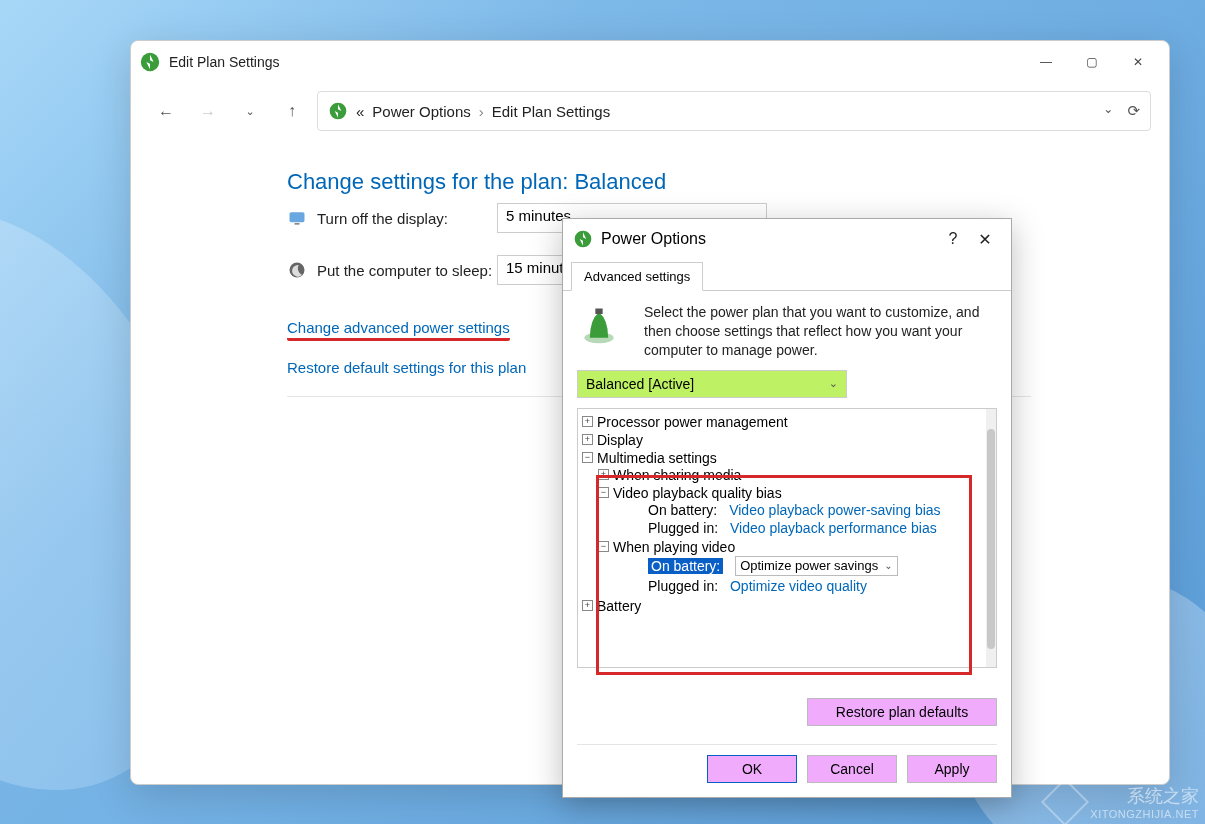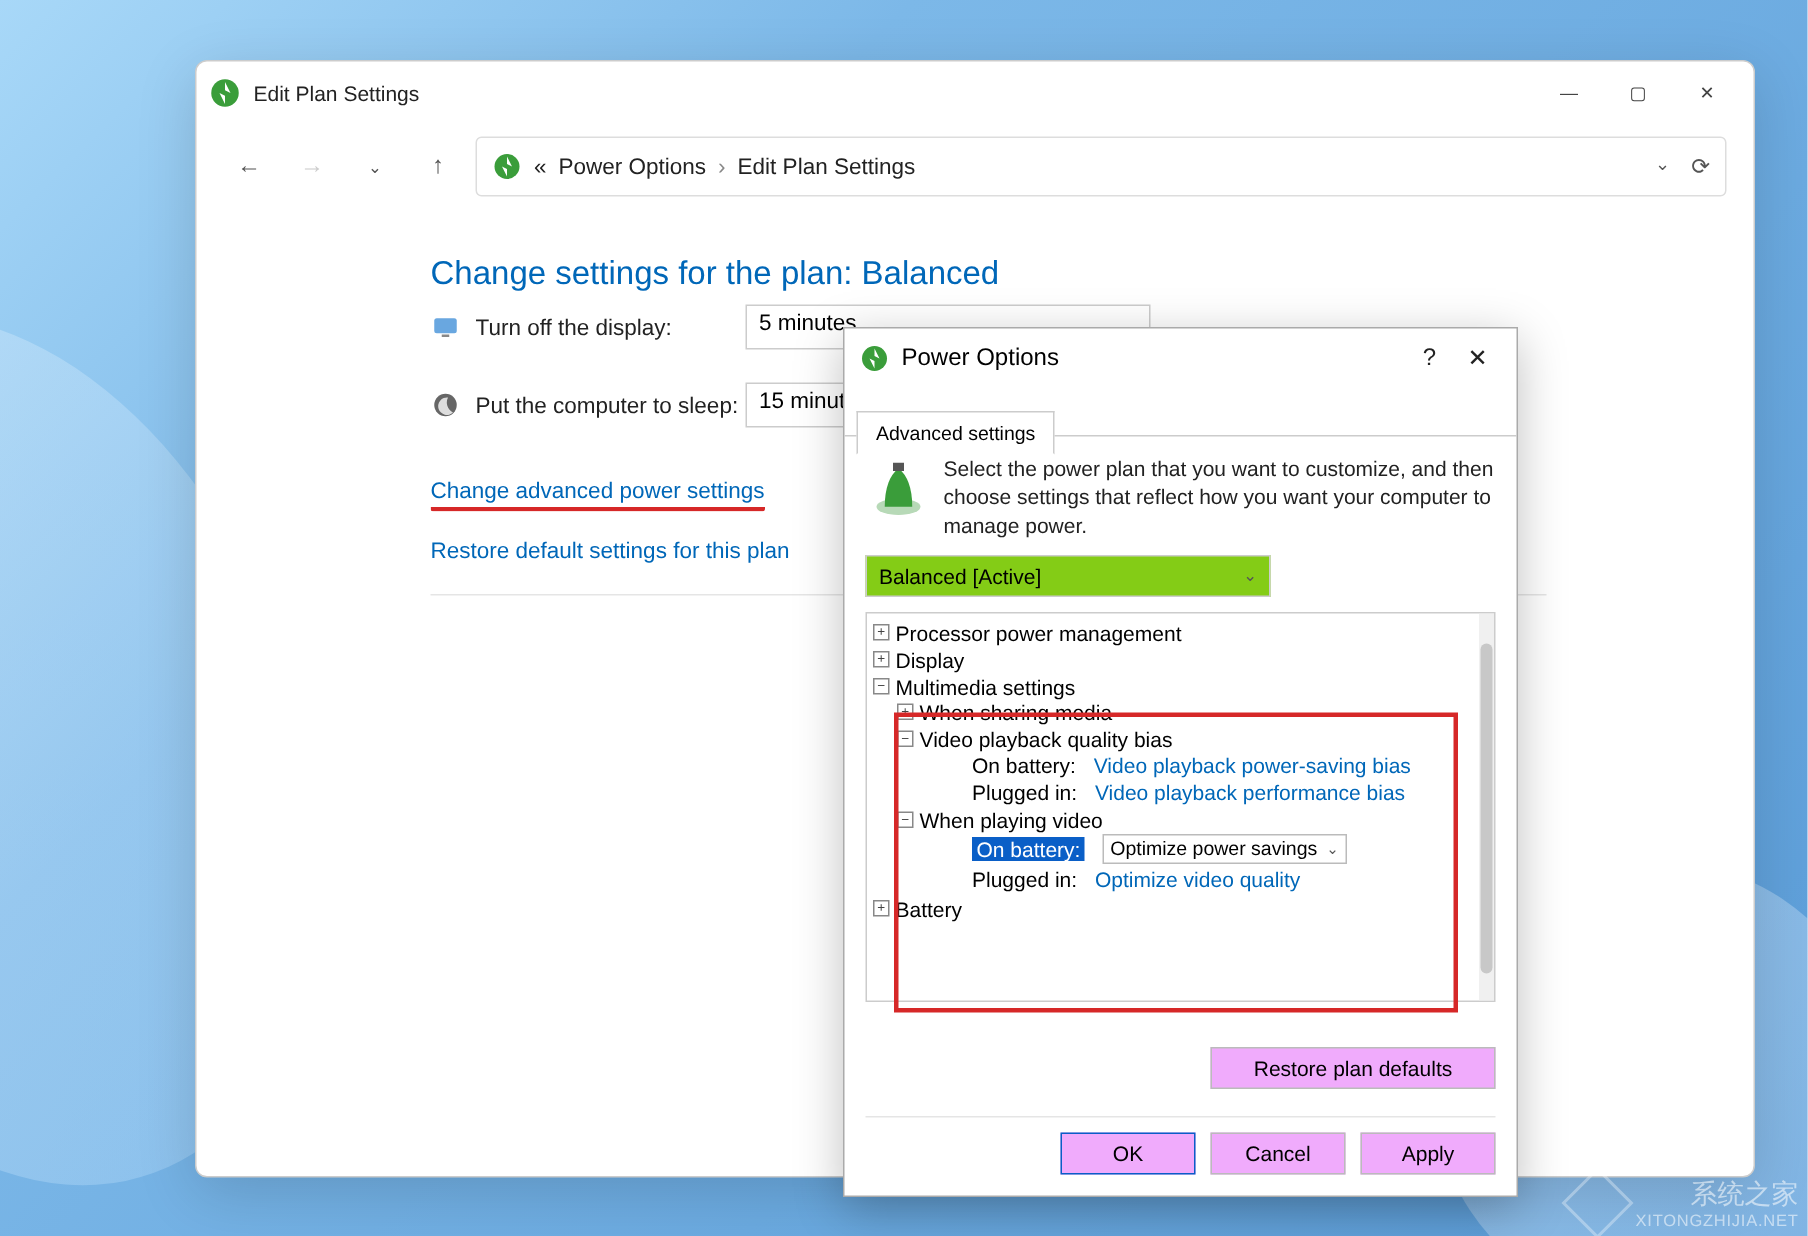--- a/index.html
+++ b/index.html
@@ -124,39 +124,39 @@
     padding: 0 8px;
     border-bottom: 1px solid #ccc;
   }
   .tab {
     padding: 6px 12px;
     border: 1px solid #ccc;
     border-bottom: 1px solid #fff;
     background: #fff;
     font-size: 13px;
     position: relative;
-    top: 13px;
+    top: 1px;
   }
   .dlg-body {
     flex: 1;
     padding: 12px 14px;
     display: flex;
     flex-direction: column;
     gap: 10px;
   }
-  .intro { display: flex; gap: 8px; font-size: 14px; color: #222; }
+  .intro { display: flex; gap: 23px; font-size: 14px; color: #222; }
   .intro .big-icon { width: 44px; height: 44px; flex-shrink: 0; }
   .intro p { line-height: 1.35; }
   .plan-select {
     width: 270px; height: 28px;
     border: 1px solid #ccc;
     padding: 4px 8px;
     font-size: 14px;
     display: flex; align-items: center;
-    background: #84cc16;
+    background: #bef264;
   }
   .plan-select .chev { margin-left: auto; color: #555; font-size: 11px; }
   .tree-box {
     border: 1px solid #ccc;
     height: 260px;
     padding: 4px 2px;
     font-size: 14px;
     overflow: hidden;
     position: relative;
   }

